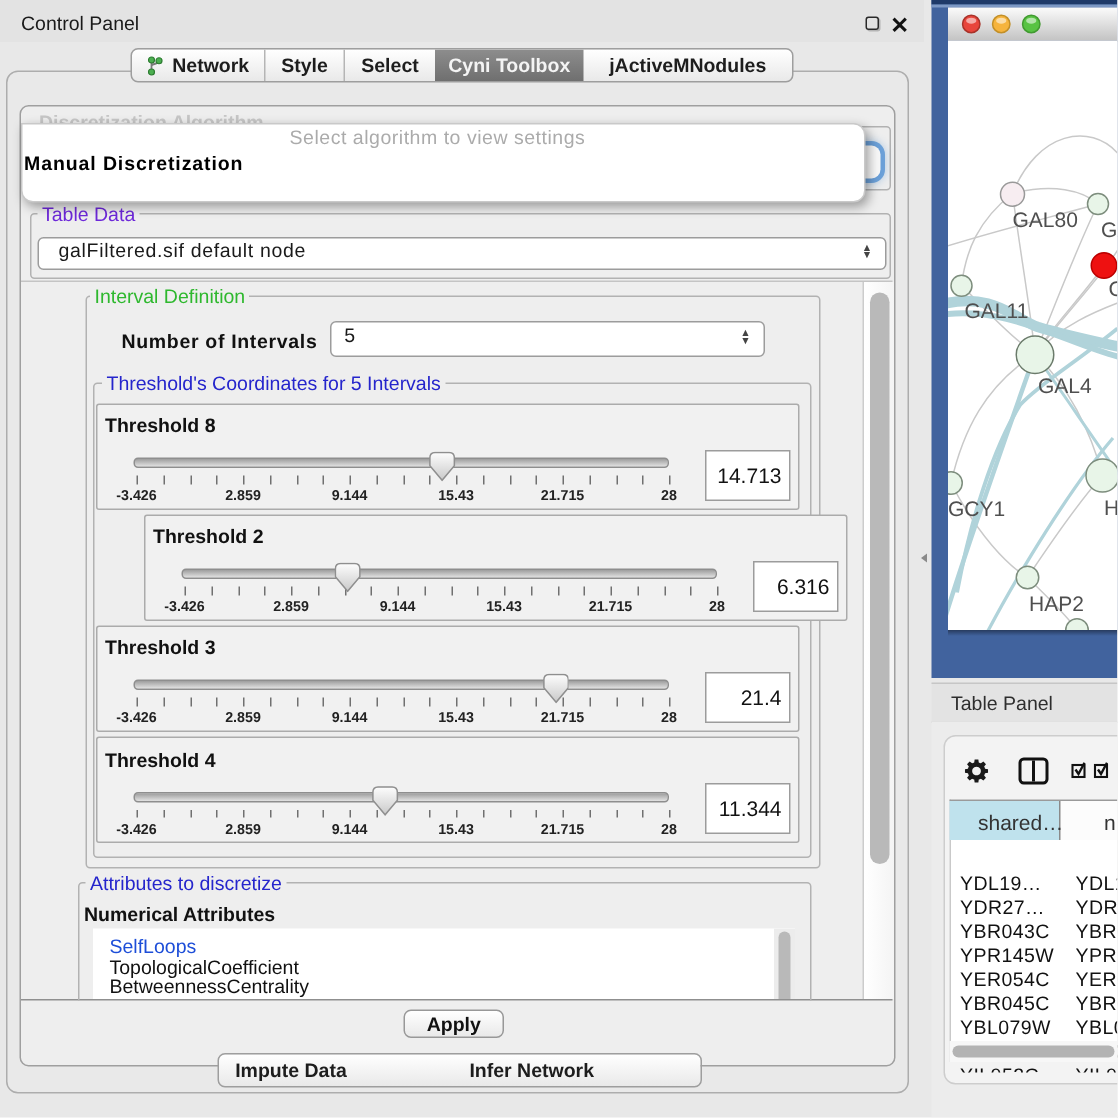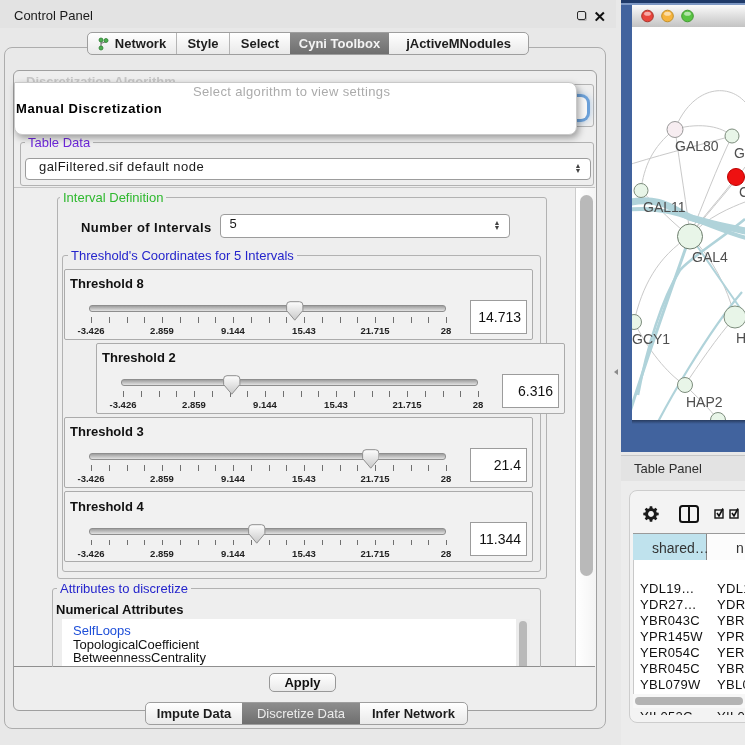--- a/index.html
+++ b/index.html
@@ -267,21 +267,20 @@
   <div class="lbl" style="left:11px;top:18px;font-size:13px;color:#111;">TopologicalCoefficient</div>
   <div class="lbl" style="left:11px;top:31px;font-size:13px;color:#111;">BetweennessCentrality</div>
   <div class="abs" style="right:0;top:0;width:14px;height:47px;background:#ececec;"></div>
   <div class="abs" style="right:3px;top:2px;width:8px;height:50px;background:#b9b9b9;border-radius:4px;"></div>
 </div>
 
 <div class="abs" style="left:269px;top:672.5px;width:65px;height:17px;background:linear-gradient(#ffffff,#e9e9e9);border:1px solid #989898;border-radius:5px;font-size:13px;font-weight:bold;color:#111;text-align:center;line-height:17px;">Apply</div>
 
 <div class="abs" style="left:145px;top:702px;width:321px;height:21px;border:1px solid #9e9e9e;border-radius:5px;background:linear-gradient(#ffffff,#e9e9e9);overflow:hidden;display:flex;font-size:13px;font-weight:bold;color:#1d1d1d;">
   <div style="width:96px;display:flex;align-items:center;justify-content:center;">Impute Data</div>
-  <div style="width:118px;display:flex;align-items:center;justify-content:center;background:linear-gradient(#8d8d8d,#6f6f6f);color:#ececec;font-weight:normal;">Discretize Data</div>
   <div style="flex:1;display:flex;align-items:center;justify-content:center;">Infer Network</div>
 </div>
 
 <div class="lbl" style="left:26px;top:74px;font-size:13px;font-weight:bold;color:#c6c6c6;">Discretization Algorithm</div>
 <div class="abs" style="left:14px;top:82px;width:561px;height:51px;background:#ffffff;border:1px solid #c9c9c9;border-radius:0 8px 8px 8px;box-shadow:2px 3px 7px rgba(0,0,0,0.35);"></div>
 <div class="lbl" style="left:193px;top:84px;font-size:13px;color:#ababab;letter-spacing:0.35px;">Select algorithm to view settings</div>
 <div class="lbl" style="left:16px;top:101px;font-size:13px;font-weight:bold;color:#000;letter-spacing:0.6px;">Manual Discretization</div>
 
 <div class="abs" style="left:621px;top:0;width:124px;height:452px;background:#41639e;"></div>
 <div class="abs" style="left:621px;top:0;width:124px;height:3px;background:#1f3a69;"></div>

